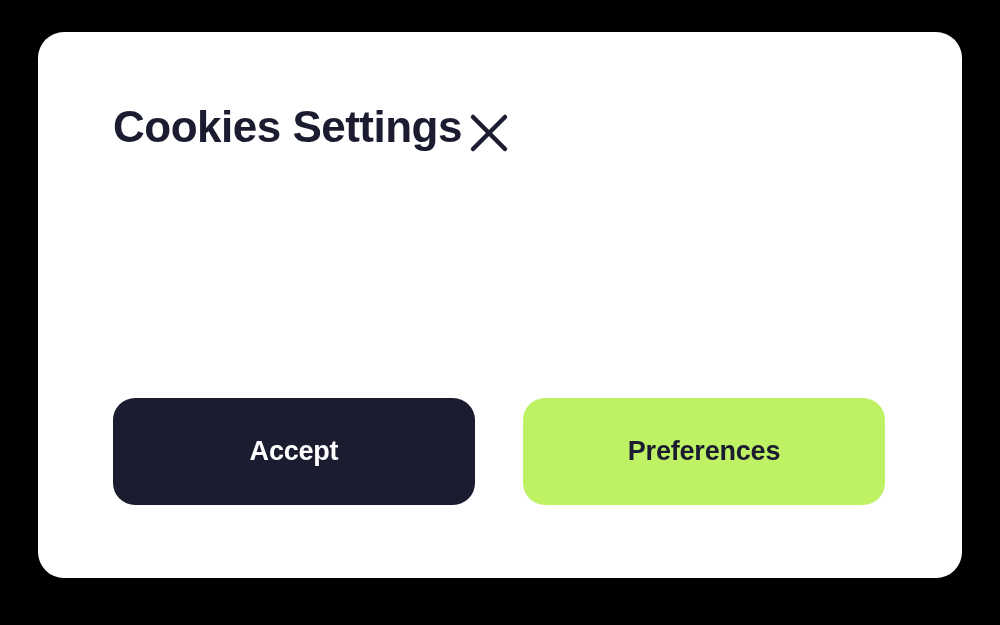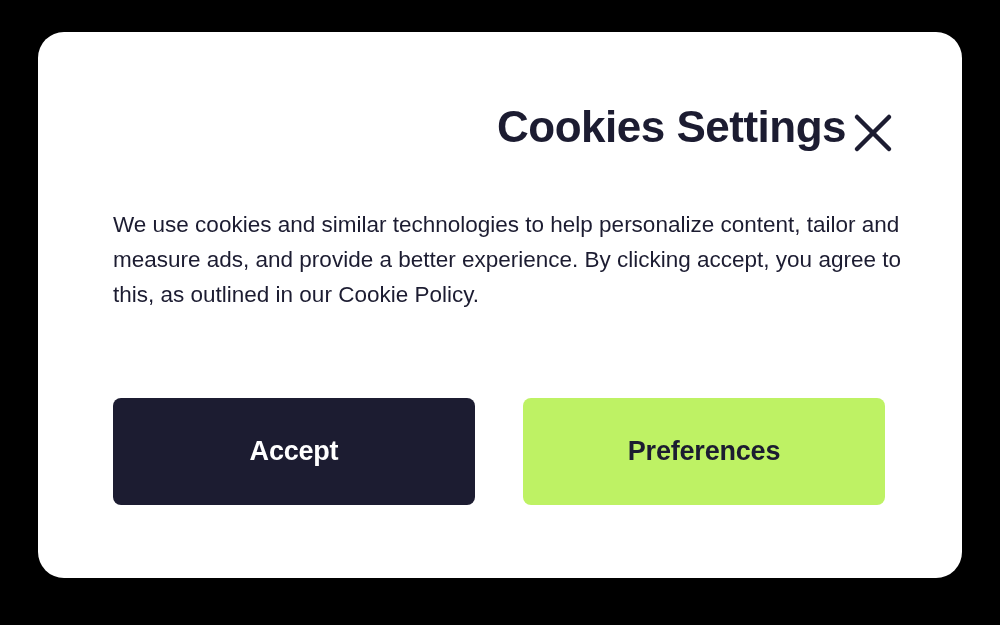--- a/index.html
+++ b/index.html
@@ -30,21 +30,21 @@
     box-sizing: border-box;
     padding: 0;
   }
   .card-header {
     position: absolute;
     left: 75px;
     top: 72px;
     right: 60px;
     display: flex;
     align-items: flex-start;
-    justify-content: flex-end;
+    justify-content: flex-start;
   }
   .dialog-title {
     font-size: 44px;
     font-weight: bold;
     color: #1c1c31;
     letter-spacing: -0.5px;
     line-height: 1.05;
     margin: 0;
     white-space: nowrap;
   }
@@ -79,21 +79,21 @@
     position: absolute;
     left: 75px;
     top: 366px;
     display: flex;
     gap: 48px;
   }
   .btn {
     width: 362px;
     height: 107px;
     border: none;
-    border-radius: 8px;
+    border-radius: 22px;
     font-family: "Liberation Sans", sans-serif;
     font-size: 27px;
     font-weight: bold;
     letter-spacing: -0.2px;
     cursor: pointer;
     display: flex;
     align-items: center;
     justify-content: center;
     box-sizing: border-box;
     padding: 0;
@@ -120,21 +120,20 @@
       <button class="close-button" aria-label="Close" title="Close">
         <span>
           <svg width="42" height="42" viewBox="0 0 42 42" aria-hidden="true">
             <line x1="5" y1="5" x2="37" y2="37" stroke="#1c1c31" stroke-width="4.5" stroke-linecap="round"></line>
             <line x1="37" y1="5" x2="5" y2="37" stroke="#1c1c31" stroke-width="4.5" stroke-linecap="round"></line>
           </svg>
         </span>
       </button>
     </div>
 
-    <p class="dialog-body">We use cookies and similar technologies to help personalize content, tailor and measure ads, and provide a better experience. By clicking accept, you agree to this, as outlined in our Cookie Policy.</p>
 
     <div class="button-row">
       <button class="btn btn-accept">Accept</button>
       <button class="btn btn-preferences">Preferences</button>
     </div>
 
   </div>
 </div>
 
 </body></html>

